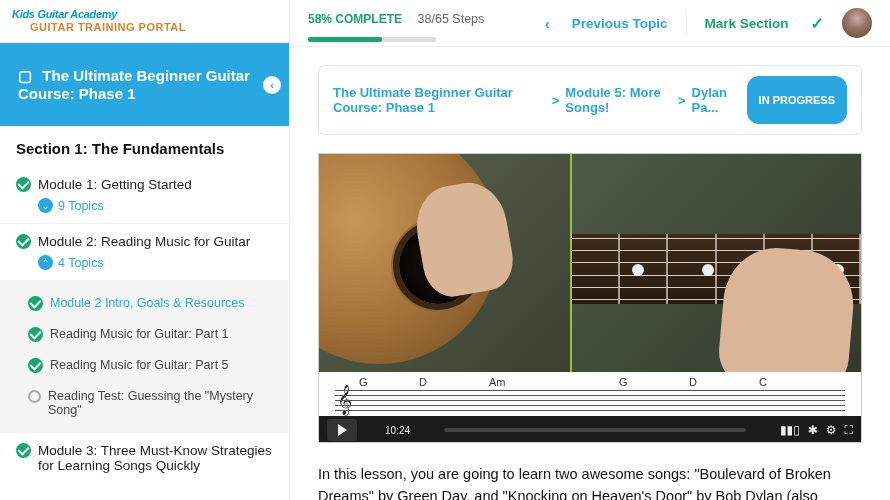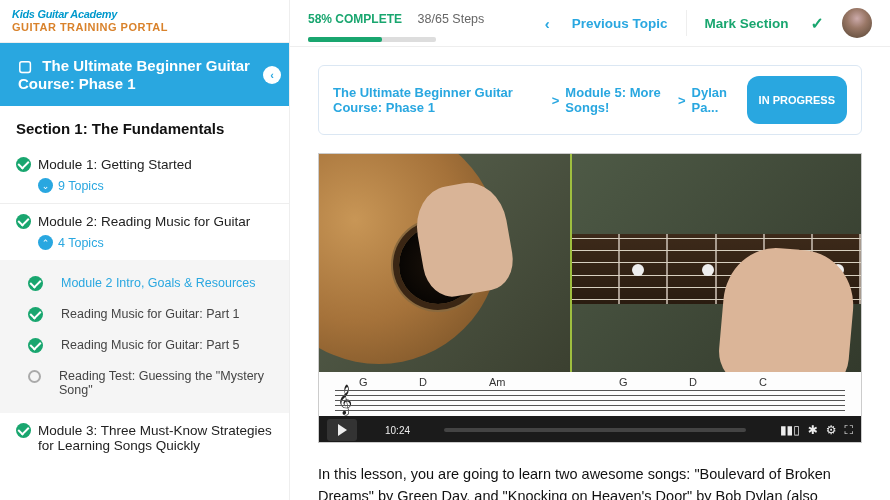--- a/index.html
+++ b/index.html
@@ -3,32 +3,32 @@
 <meta charset="utf-8">
 <style>
 * { box-sizing: border-box; margin: 0; padding: 0; }
 body { font-family: -apple-system, BlinkMacSystemFont, "Segoe UI", Arial, sans-serif; font-size: 14px; color: #333; background: #fff; width: 890px; height: 500px; overflow: hidden; }
 .app { display: flex; height: 100%; }
 
 
 .sidebar { width: 290px; flex-shrink: 0; border-right: 1px solid #eee; overflow-y: auto; }
 .logo-area { padding: 8px 12px; border-bottom: 1px solid #eee; font-size: 11px; line-height: 1.2; }
 .logo-top { color: #0099cc; font-weight: bold; font-style: italic; letter-spacing: -0.3px; }
-.logo-bottom { color: #d9822b; font-weight: bold; letter-spacing: 0.5px; }
-.course-title { background: #29a7e0; color: #fff; padding: 14px 18px; font-weight: bold; font-size: 15px; position: relative; }
+.logo-bottom { color: #d9822b; font-weight: bold; letter-spacing: 0.5px; margin-left: 18px; }
+.course-title { background: #29a7e0; color: #fff; padding: 24px 18px; font-weight: bold; font-size: 15px; position: relative; }
 .course-title .chev { position: absolute; right: 8px; top: 50%; transform: translateY(-50%); width: 18px; height: 18px; border-radius: 50%; background: #fff; color: #29a7e0; display: flex; align-items: center; justify-content: center; font-size: 11px; }
 .section-header { padding: 14px 16px 10px; font-weight: bold; font-size: 15px; color: #111; }
 .module { padding: 10px 16px; font-size: 13.5px; }
 .module .mod-title { display: flex; align-items: flex-start; gap: 7px; color: #222; font-weight: 500; }
 .module .topics { display: flex; align-items: center; gap: 5px; margin-top: 6px; margin-left: 22px; color: #29a7e0; font-size: 12.5px; font-weight: 500; }
 .check-ic { width: 15px; height: 15px; flex-shrink: 0; border-radius: 50%; background: #19a66f; display: inline-flex; align-items: center; justify-content: center; }
 .check-ic::after { content: ""; width: 5px; height: 8px; border: solid #fff; border-width: 0 2px 2px 0; transform: rotate(45deg) translate(-1px,-1px); }
 .arrow-ic { width: 15px; height: 15px; border-radius: 50%; background: #29a7e0; display: inline-flex; align-items: center; justify-content: center; color:#fff; font-size:9px; }
 .subtopics { background: #f5f5f5; padding: 8px 0; }
-.subtopic { padding: 8px 16px 8px 28px; display: flex; align-items: flex-start; gap: 18px; font-size: 12.5px; color: #444; }
+.subtopic { padding: 8px 16px 8px 28px; display: flex; align-items: flex-start; gap: 7px; font-size: 12.5px; color: #444; }
 .subtopic.active { color: #29a7e0; font-weight: 500; }
 .bullet-ic { width: 13px; height: 13px; flex-shrink: 0; border-radius: 50%; border: 2px solid #aaa; margin-top: 1px; }
 .divider { height: 1px; background: #eee; }
 
 
 .main { flex: 1; display: flex; flex-direction: column; }
 .topbar { display: flex; align-items: center; height: 48px; padding: 8px 18px; gap: 18px; border-bottom: 1px solid #eee; }
 .progress-label { color: #19a66f; font-weight: bold; font-size: 12px; }
 .progress-steps { color: #666; font-size: 12.5px; }
 .prog-block { position: relative; padding-bottom: 10px; }

